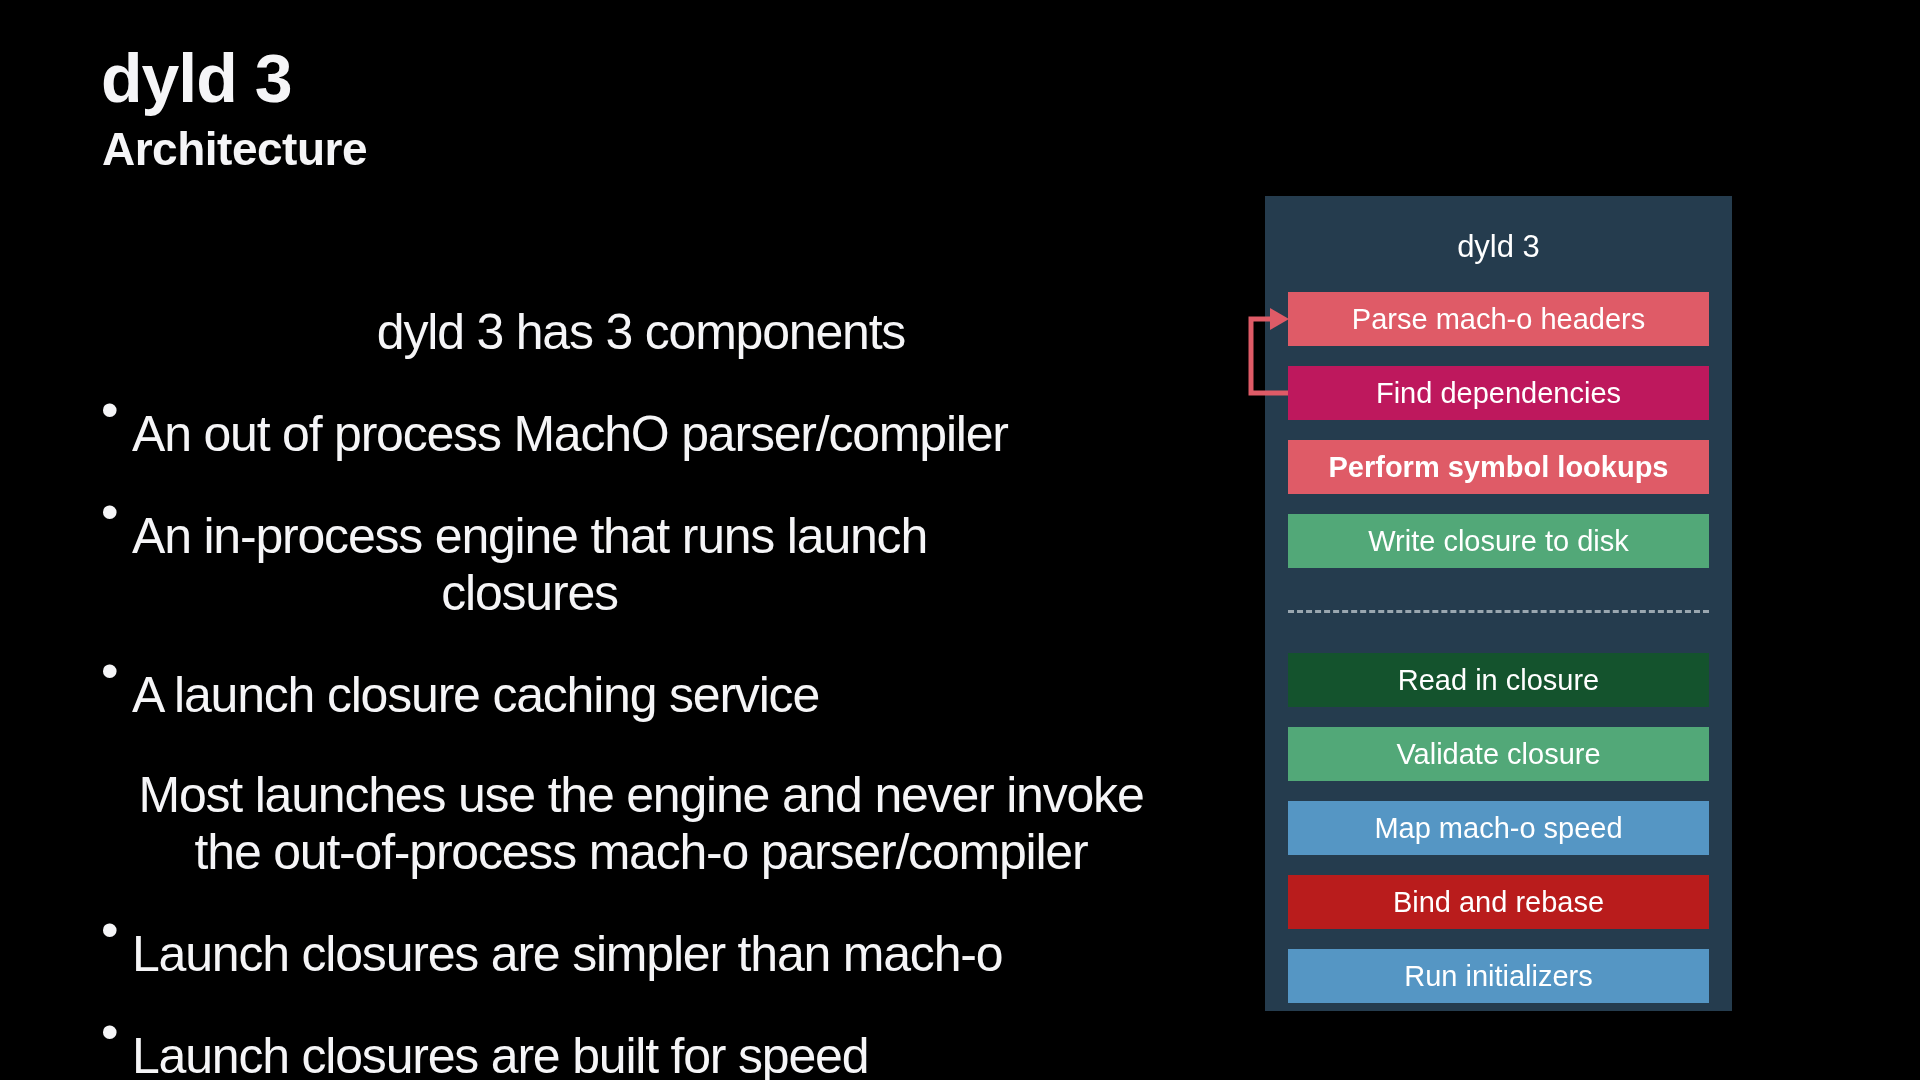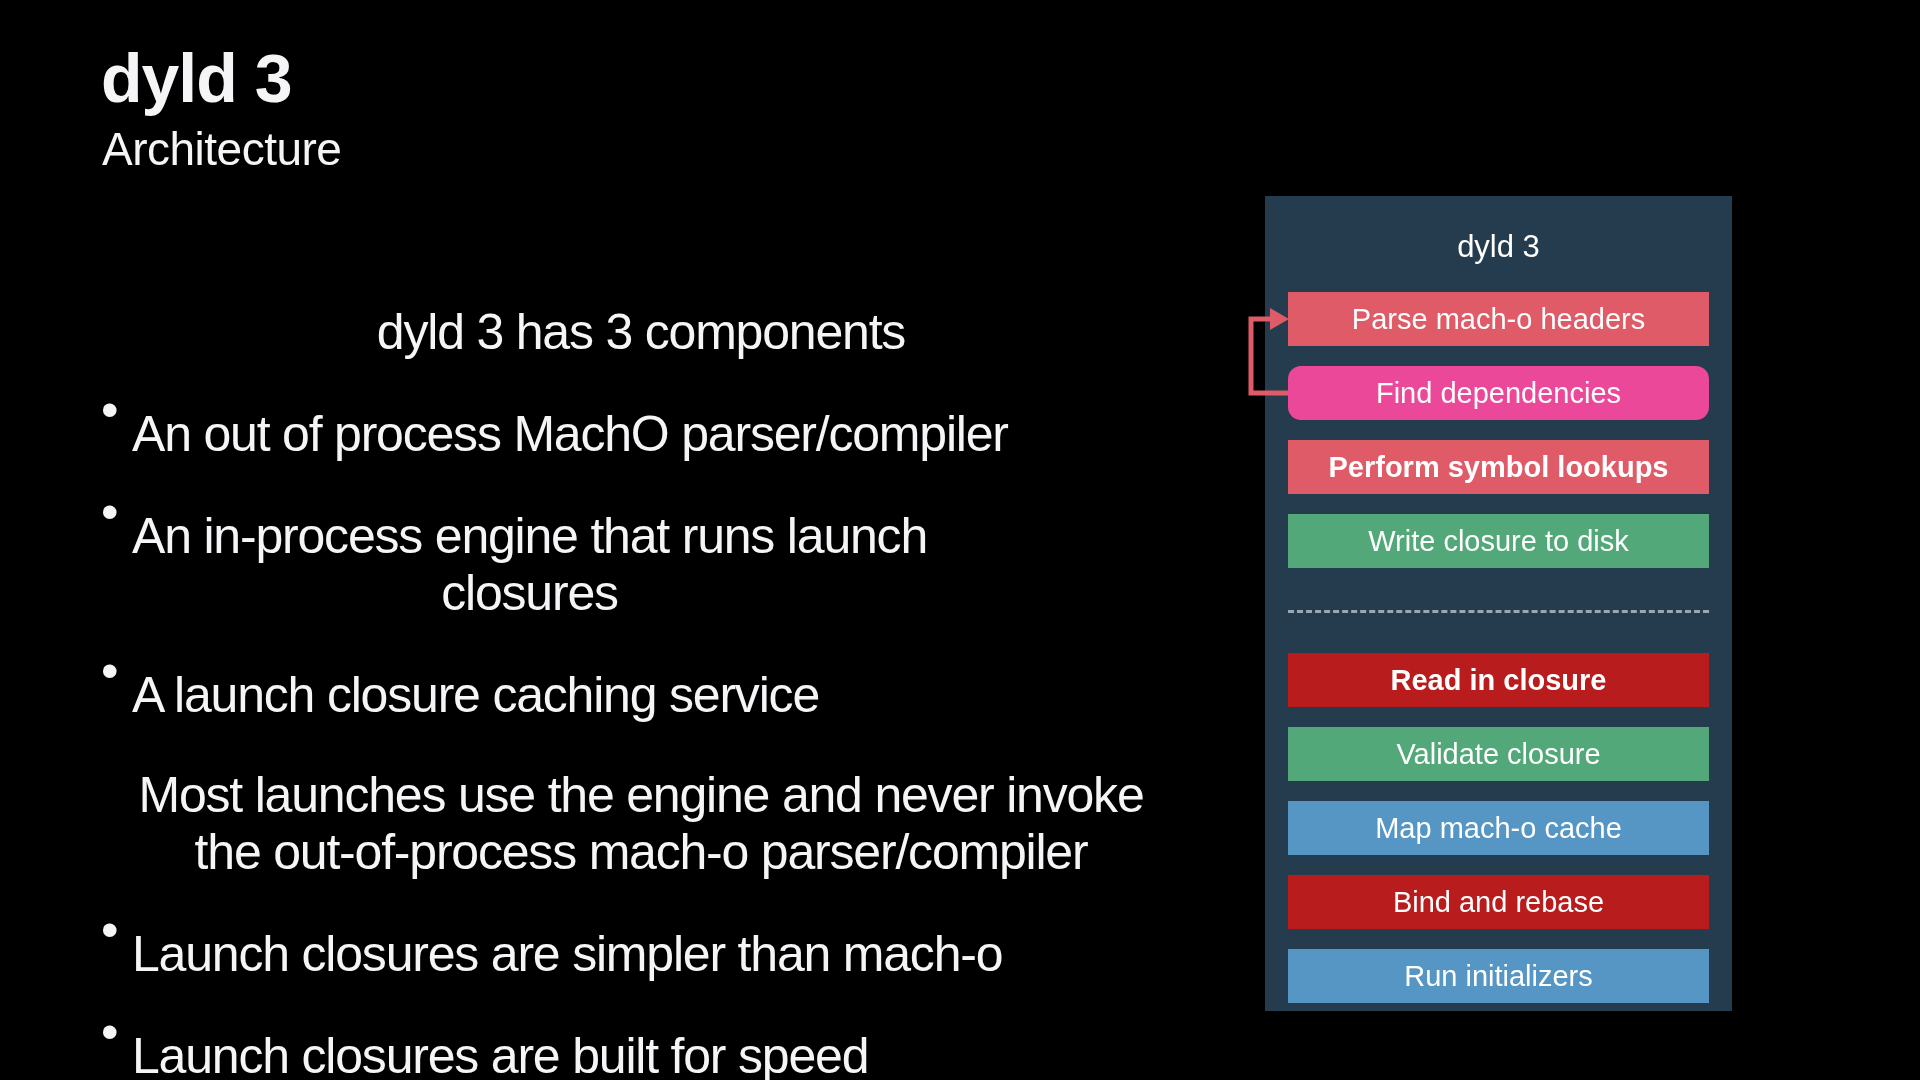--- a/index.html
+++ b/index.html
@@ -14,21 +14,21 @@
 
   
   .slide-header { position: absolute; left: 101px; top: 40px; }
   .slide-title {
     margin: 0;
     font-size: 68px; font-weight: 700;
     line-height: 76px; letter-spacing: -1px;
   }
   .slide-subtitle {
     margin: 6px 1px 0 1px;
-    font-size: 46px; font-weight: 400;
+    font-size: 46px; font-weight: 700;
     line-height: 54px; letter-spacing: -0.5px;
   }
 
   .text-block {
     position: absolute; left: 101px; top: 304px; width: 1080px;
     font-size: 50px; line-height: 57px; letter-spacing: -1.2px;
   }
   .tline { display: block; white-space: nowrap; text-align: center; }
   .bullet { display: flex; }
   .bullet .bm { flex: 0 0 31px; }
@@ -116,29 +116,29 @@
       <span class="tline">Launch closures are built for speed</span>
     </span>
   </div>
 
 </main>
 
 <aside class="panel" id="panel" style="background: rgb(37, 60, 78);">
   <div class="panel-title">dyld 3</div>
   <div class="steps" id="steps-top">
       <div class="step" style="background: rgb(223, 91, 103);">Parse mach-o headers</div>
-      <div class="step" style="background: #ec4899; border-radius: 13px;">Find dependencies</div>
+      <div class="step" style="background: #be185d;">Find dependencies</div>
       <div class="step" style="background: rgb(223, 91, 103); font-weight: bold;">Perform symbol lookups</div>
       <div class="step" style="background: rgb(82, 168, 120); text-align: right;">Write closure to disk</div>
     </div>
   <div class="divider" id="divider" style="border-top-color: rgb(154, 167, 176);"></div>
   <div class="steps" id="steps-bottom">
-      <div class="step" style="background: #b91c1c; font-weight: bold;">Read in closure</div>
+      <div class="step" style="background: #14532d;">Read in closure</div>
       <div class="step" style="background: rgb(82, 168, 120);">Validate closure</div>
-      <div class="step" style="background: rgb(85, 150, 196);">Map mach-o cache</div>
+      <div class="step" style="background: rgb(85, 150, 196);">Map mach-o speed</div>
       <div class="step" style="background: #b91c1c;">Bind and rebase</div>
       <div class="step" style="background: rgb(85, 150, 196);">Run initializers</div>
     </div>
 </aside>
 
 <svg class="loop-arrow" id="loop-arrow" width="60" height="110" viewBox="0 0 60 110" aria-hidden="true">
   <path id="arrow-path" d="M48 97 H11 V23 H30" fill="none" stroke-width="5" stroke="#df5b67"></path>
   <polygon id="arrow-head" points="30,12 49,23 30,34" fill="#df5b67"></polygon>
 </svg>
 

